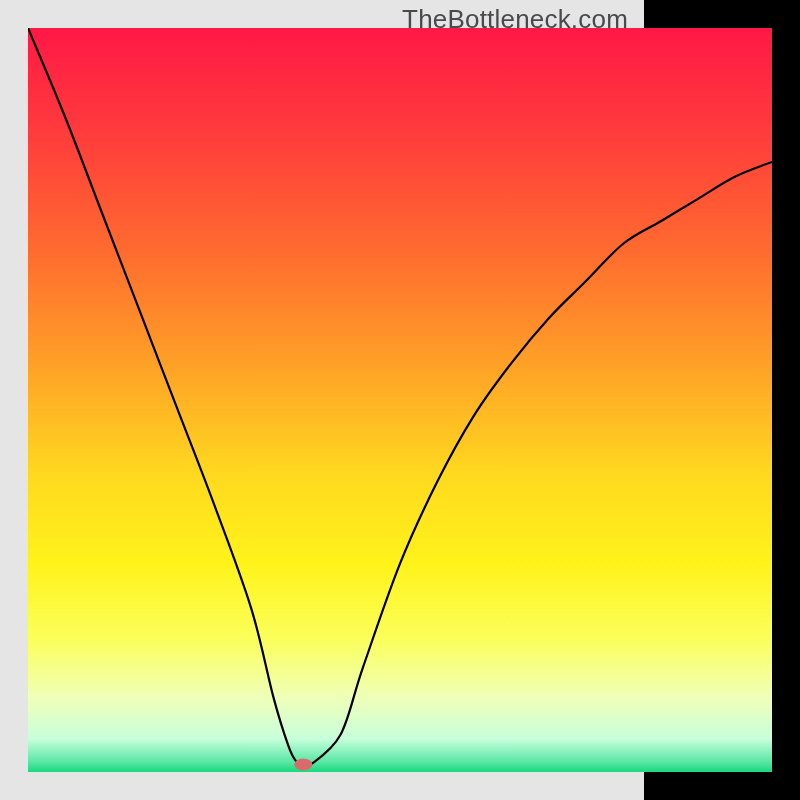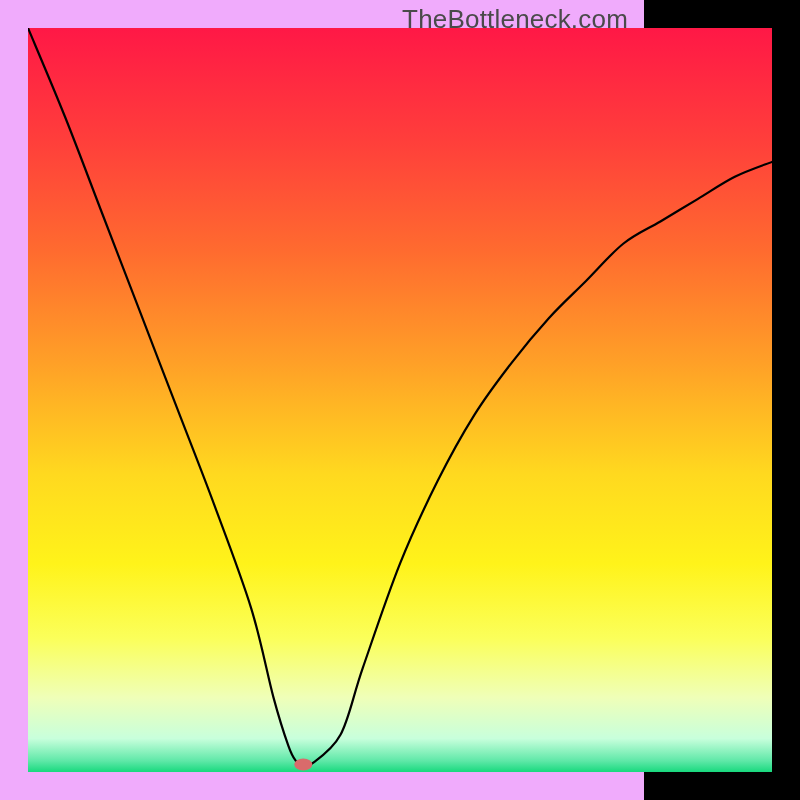--- a/index.html
+++ b/index.html
@@ -8,21 +8,21 @@
     width: 800px;
     height: 800px;
     background: #000;
     overflow: hidden;
     font-family: Arial, Helvetica, sans-serif;
   }
   .outer {
     position: relative;
     width: 644px;
     height: 800px;
-    background: #f0abfc;
+    background: #e5e5e5;
   }
   .watermark {
     position: absolute;
     top: 4px;
     right: 16px;
     color: #4a4a4a;
     font-size: 26px;
     letter-spacing: 0.2px;
     z-index: 5;
   }

